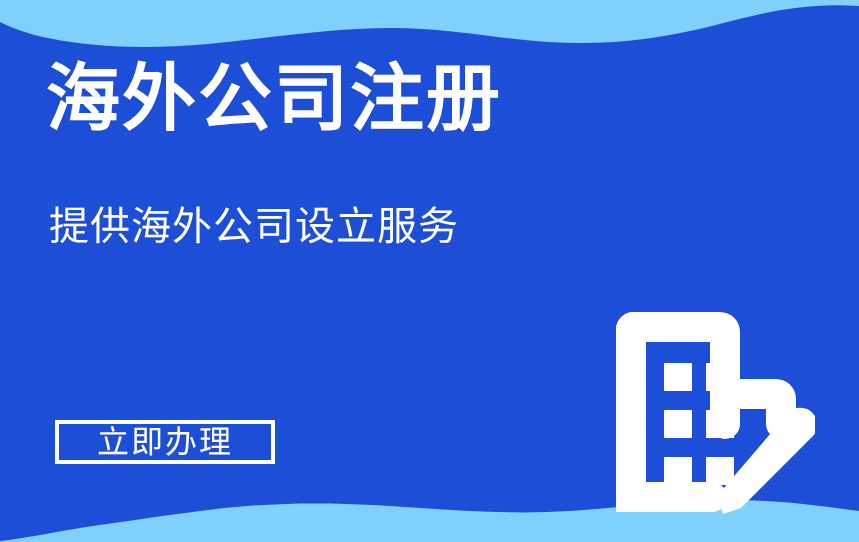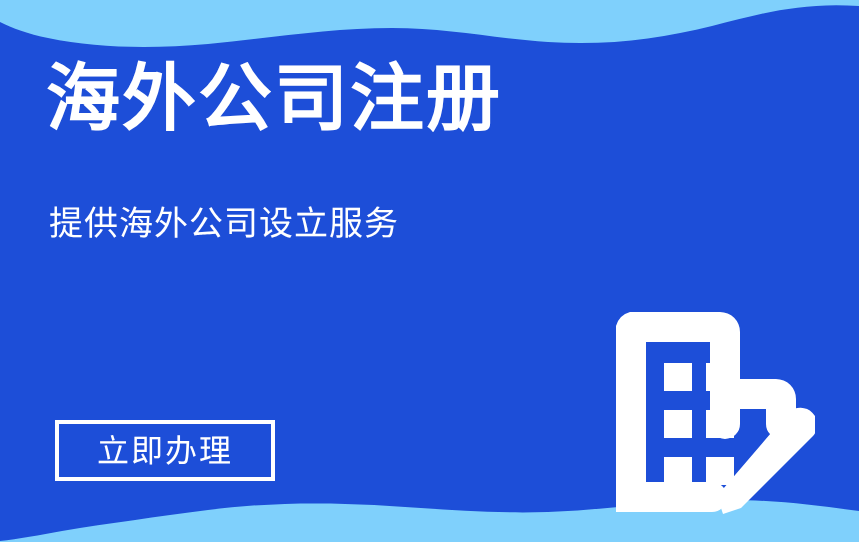--- a/index.html
+++ b/index.html
@@ -40,33 +40,33 @@
     line-height: 1;
     font-weight: 700;
     color: #ffffff;
     letter-spacing: 2px;
     white-space: nowrap;
   }
   .subtitle {
     position: absolute;
     left: 49px;
     top: 206px;
-    font-size: 34px;
+    font-size: 40px;
     line-height: 1;
     font-weight: 400;
     color: #ffffff;
     letter-spacing: 1px;
     white-space: nowrap;
   }
   .cta-button {
     position: absolute;
     left: 55px;
     top: 420px;
     width: 220px;
-    height: 61px;
+    height: 44px;
     box-sizing: border-box;
     border: 4px solid #ffffff;
     border-radius: 0;
     background: transparent;
     display: flex;
     align-items: center;
     justify-content: center;
     cursor: pointer;
   }
   .cta-label {

